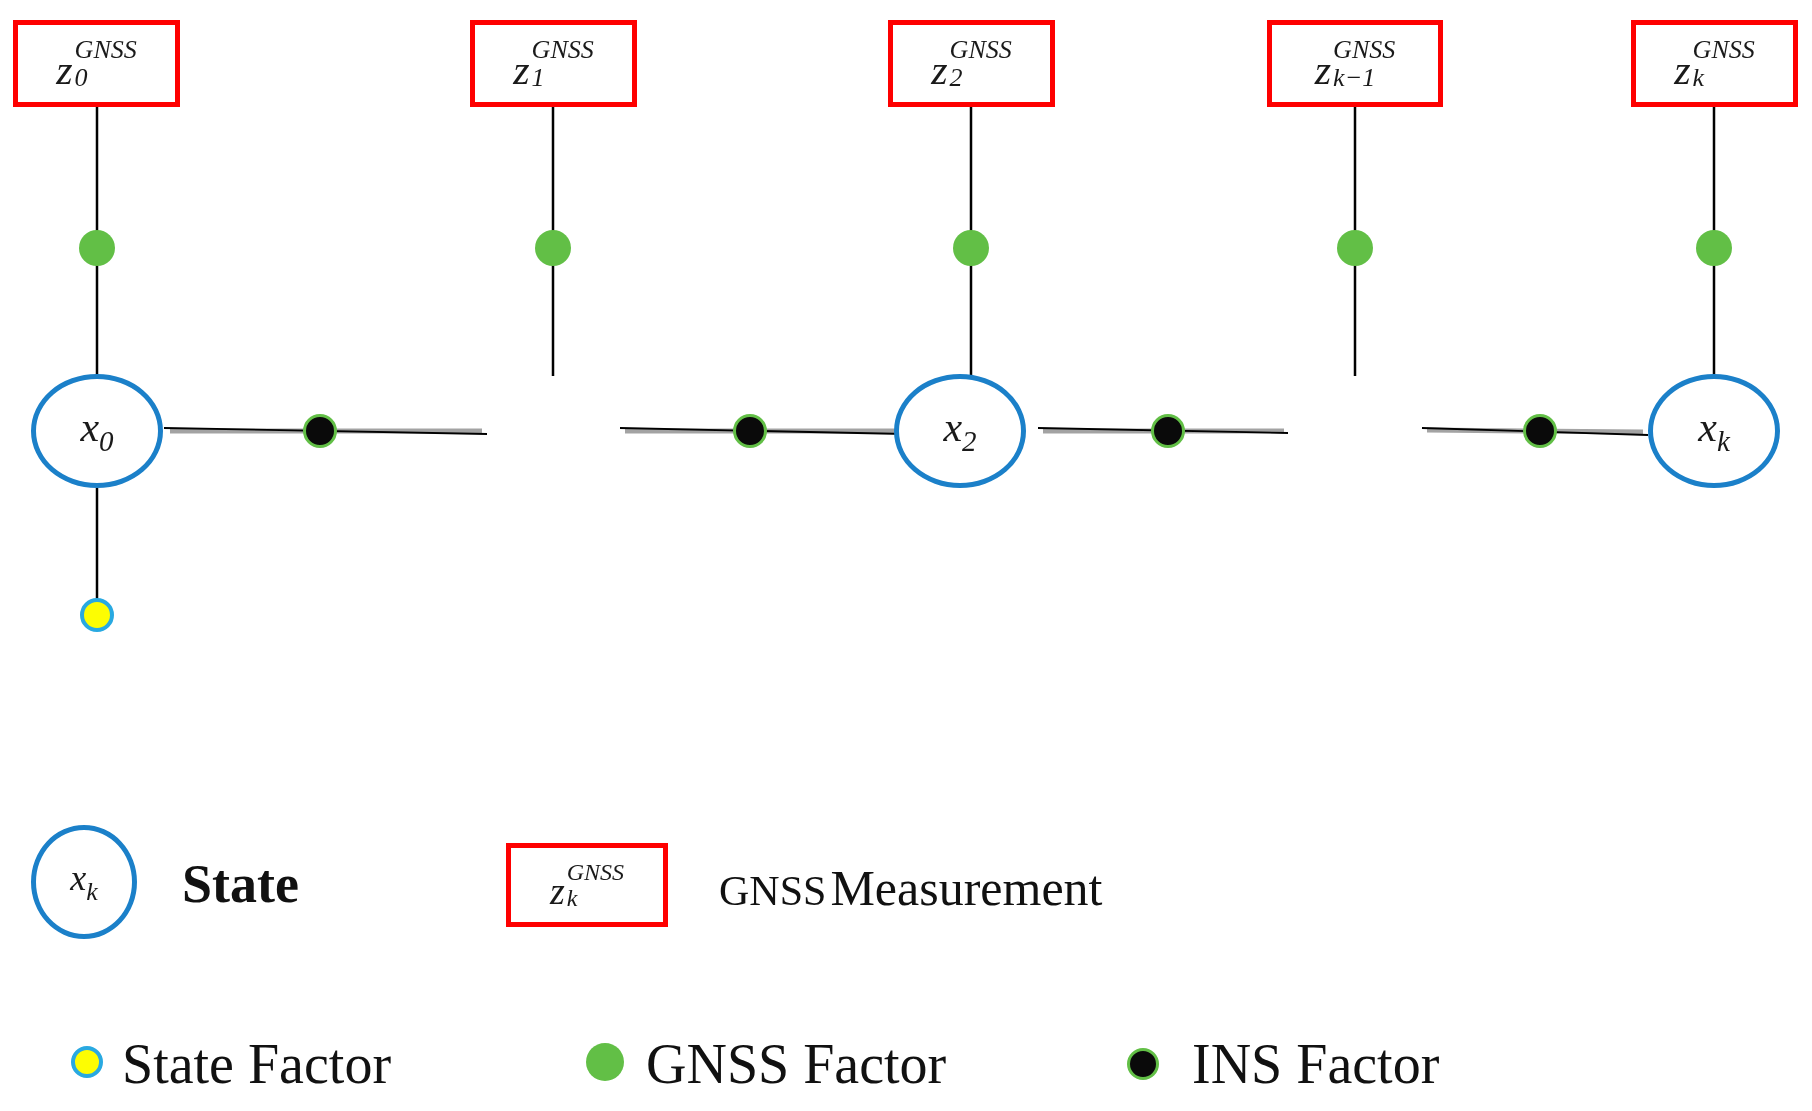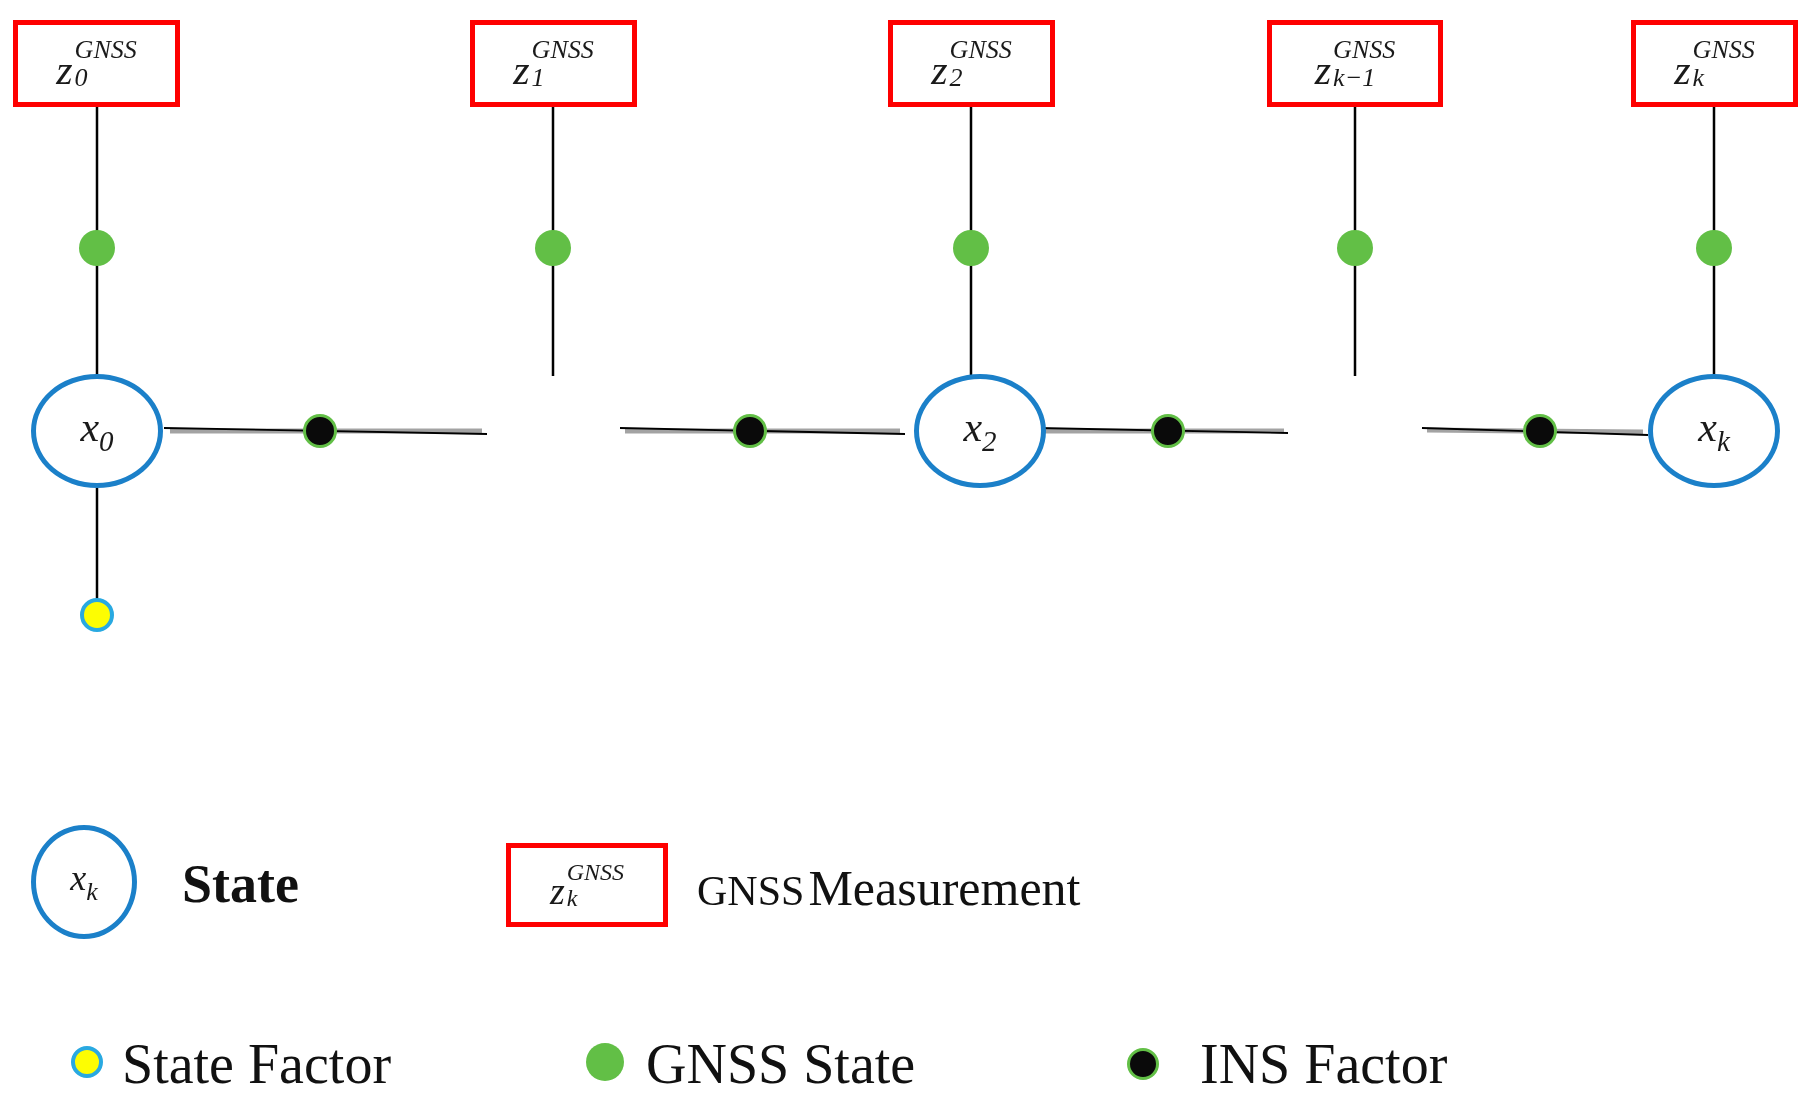--- a/index.html
+++ b/index.html
@@ -139,21 +139,21 @@
 
   <div class="gdot" style="left:79px;top:230px;"></div>
   <div class="gdot" style="left:535px;top:230px;"></div>
   <div class="gdot" style="left:953px;top:230px;"></div>
   <div class="gdot" style="left:1337px;top:230px;"></div>
   <div class="gdot" style="left:1696px;top:230px;"></div>
 
   <div class="ellipse" style="left:31px;top:374px;">
     <span class="smath"><span>x</span><span class="ssub">0</span></span>
   </div>
-  <div class="ellipse" style="left:914px;top:374px;justify-content:center;">
+  <div class="ellipse" style="left:894px;top:374px;justify-content:center;">
     <span class="smath"><span>x</span><span class="ssub">2</span></span>
   </div>
   <div class="ellipse" style="left:1648px;top:374px;">
     <span class="smath"><span>x</span><span class="ssub">k</span></span>
   </div>
 
   <div class="idot" style="left:303px;top:414px;"></div>
   <div class="idot" style="left:733px;top:414px;"></div>
   <div class="idot" style="left:1151px;top:414px;"></div>
   <div class="idot" style="left:1523px;top:414px;"></div>
@@ -167,27 +167,27 @@
 
   <div class="legend-mbox" style="left:506px;top:843px;">
     <span class="math">
         <span class="base">z</span>
         <span class="stack">
           <span class="sup">GNSS</span>
           <span class="sub">k</span>
         </span>
       </span>
   </div>
-  <div class="legend-text" style="left:697px;top:888px;">
+  <div class="legend-text" style="left:719px;top:888px;">
     <span class="t-meas-prefix">GNSS</span>
     <span class="t-meas">Measurement</span>
   </div>
 
   <div class="lg-ydot" style="left:71px;top:1046px;"></div>
   <div class="legend-text t-factor" style="left:122px;top:1064px;">State Factor</div>
 
   <div class="lg-gdot" style="left:586px;top:1043px;"></div>
-  <div class="legend-text t-factor" style="left:646px;top:1064px;">GNSS State</div>
+  <div class="legend-text t-factor" style="left:646px;top:1064px;">GNSS Factor</div>
 
   <div class="lg-idot" style="left:1127px;top:1048px;"></div>
-  <div class="legend-text t-factor" style="left:1192px;top:1064px;margin-left:8px;">INS Factor</div>
+  <div class="legend-text t-factor" style="left:1192px;top:1064px;">INS Factor</div>
 
 </div>
 
 </body></html>

